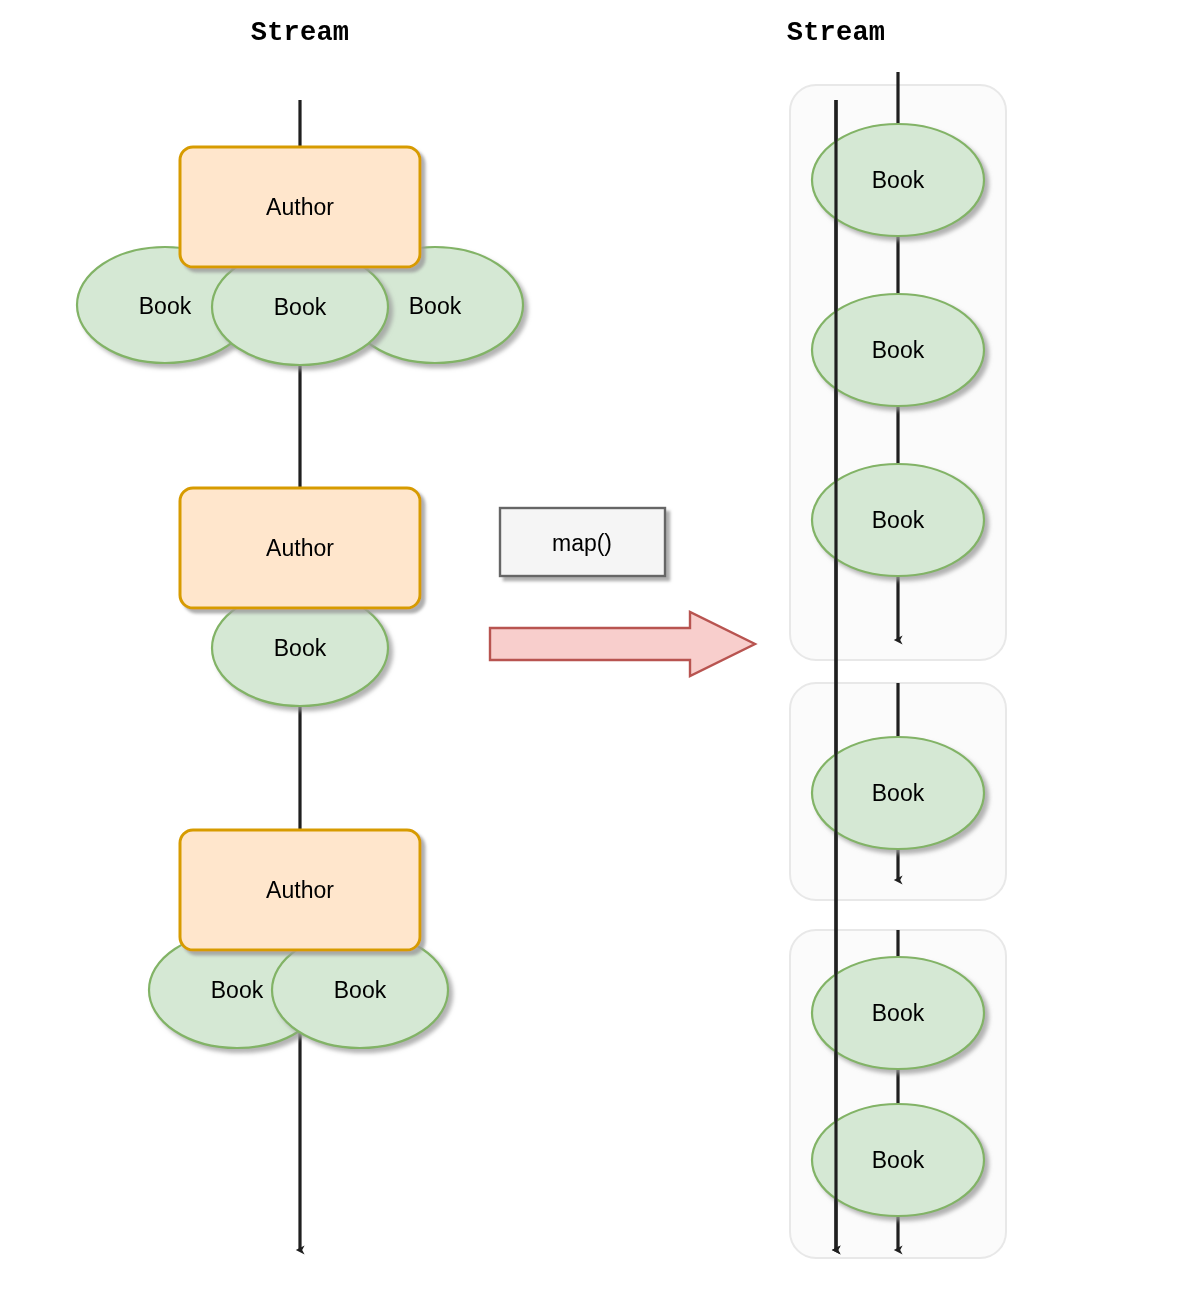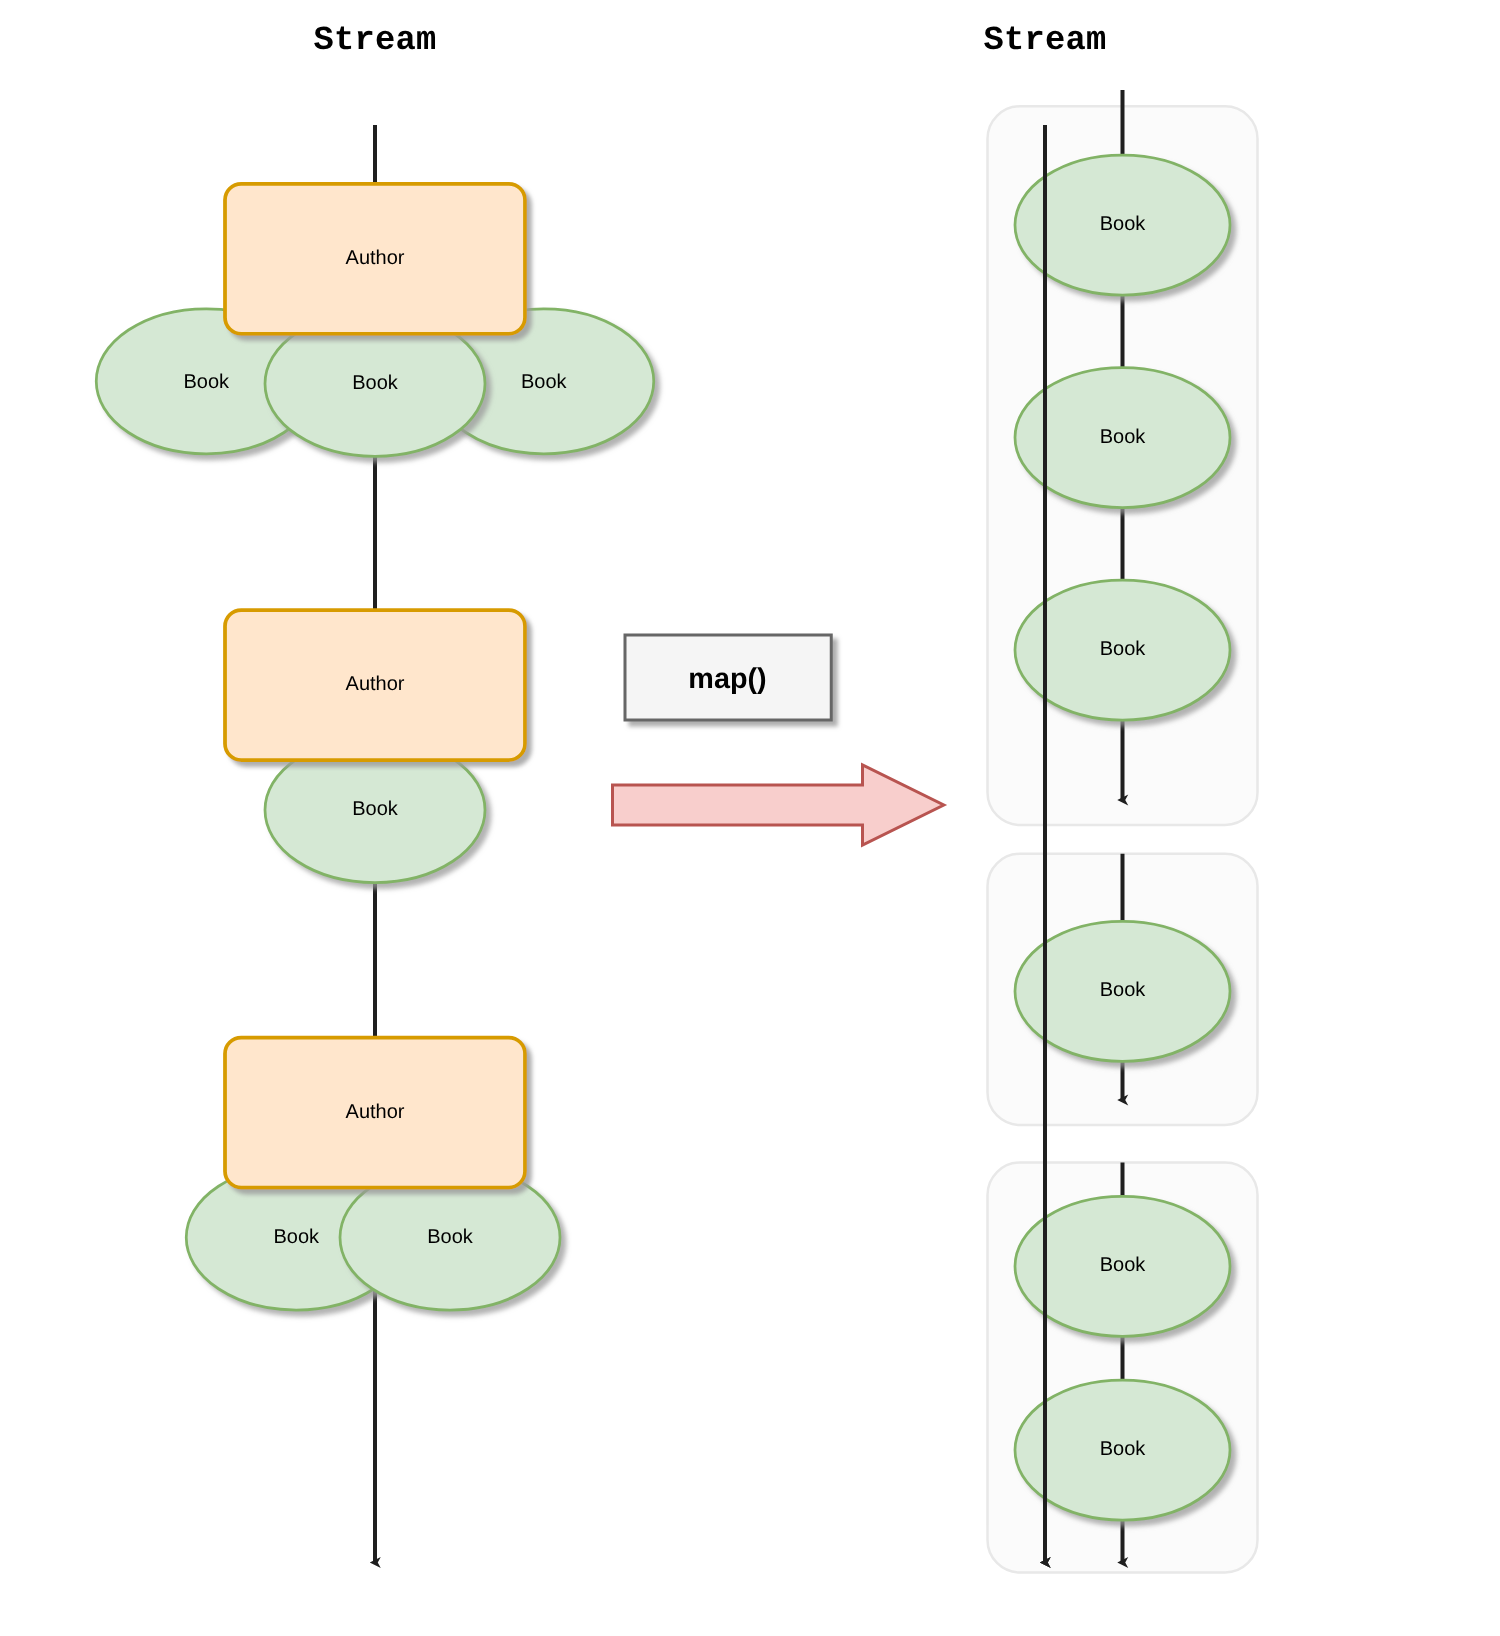--- a/index.html
+++ b/index.html
@@ -29,30 +29,30 @@
     font-size: 27px;
     font-weight: bold;
     color: #000000;
     letter-spacing: 0.2px;
     white-space: nowrap;
     transform: translateX(-50%);
     font-family: Liberation Mono, monospace;
   }
   .node-label {
     position: absolute;
-    font-size: 16px;
+    font-size: 23px;
     color: #000000;
     white-space: nowrap;
     transform: translate(-50%, -50%);
     pointer-events: none;
   }
   .op-label {
     position: absolute;
     font-size: 23px;
-    font-weight: bold;
+    font-weight: normal;
     color: #000000;
     white-space: nowrap;
     transform: translate(-50%, -50%);
   }
 </style>
 </head>
 <body>
 
 <div id="canvas">
 

